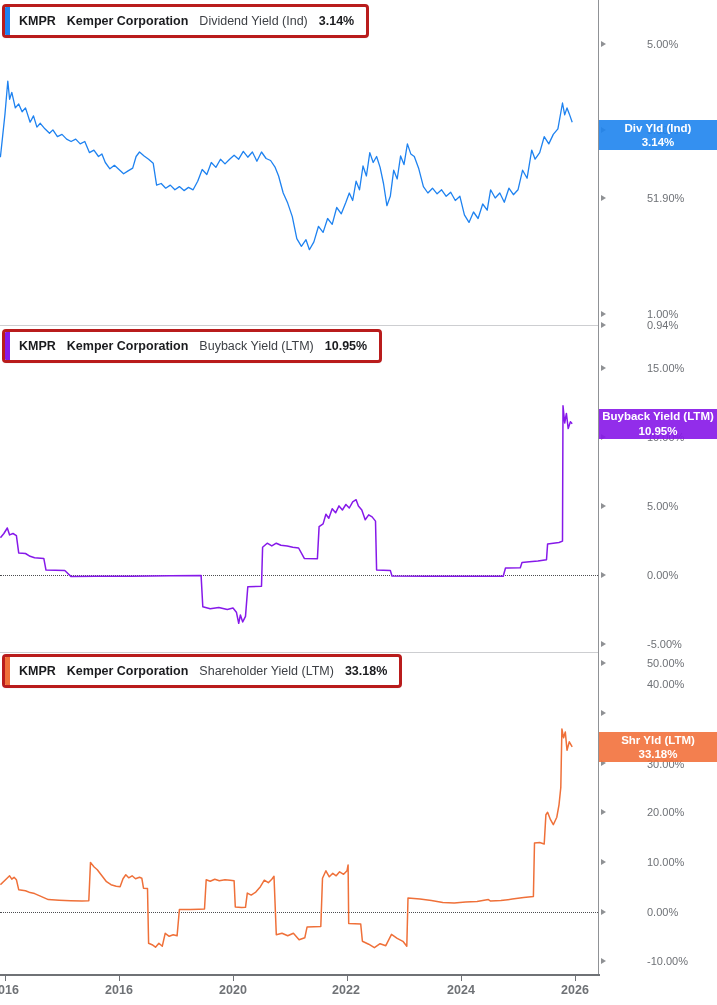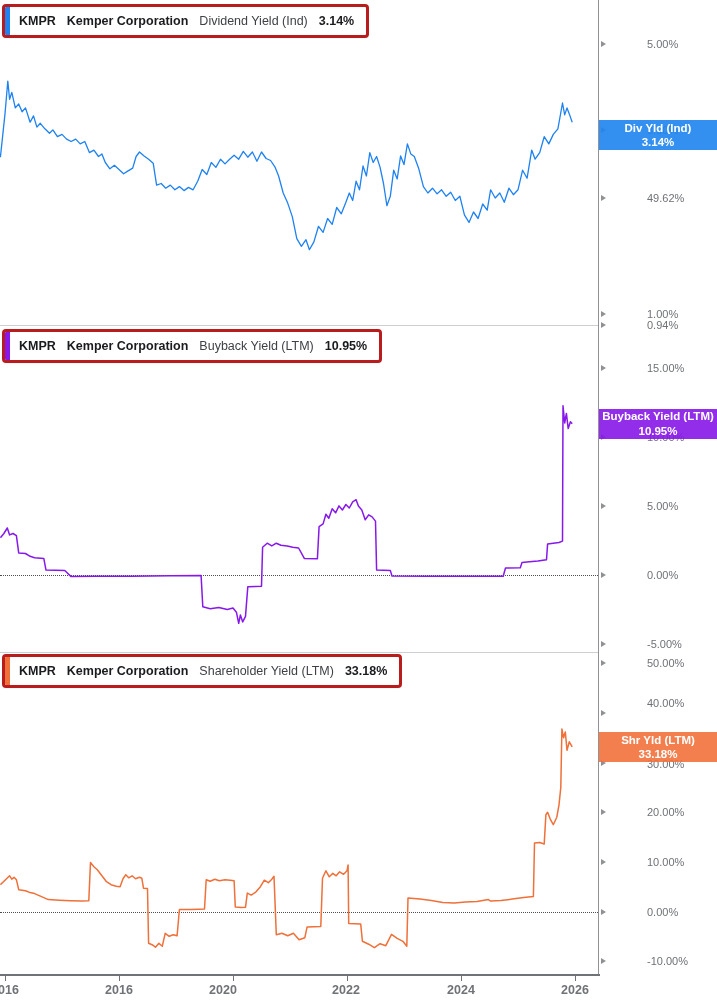--- a/index.html
+++ b/index.html
@@ -99,54 +99,54 @@
       <polyline points="0.4,537.7 3.9,533.5 7.3,528.0 9.6,534.9 13.0,533.5 16.4,535.6 18.7,552.9 25.5,553.5 30.1,556.3 34.6,557.7 43.8,558.4 46.0,570.1 64.8,570.5 71.1,576.6 96.2,576.3 130.4,576.2 170.3,575.8 201.1,575.6 202.8,606.7 210.2,608.8 218.8,607.4 227.3,609.5 233.0,608.1 236.4,612.2 238.7,623.3 240.4,615.0 242.7,621.9 245.5,616.4 247.8,586.7 261.5,586.3 262.6,547.3 267.2,543.2 271.8,545.9 276.3,543.2 280.9,545.3 287.2,545.9 292.8,547.3 298.6,548.0 304.3,558.4 317.4,558.7 319.1,526.6 323.1,523.9 325.9,514.2 328.8,518.3 332.2,508.7 335.6,512.8 339.0,505.9 342.4,510.0 345.9,504.5 349.3,508.0 352.7,501.8 356.1,499.7 358.4,505.9 361.8,510.0 365.2,519.7 368.7,514.9 372.1,516.9 375.5,521.1 376.6,570.1 390.3,570.4 392.0,576.0 426.8,576.3 472.4,576.3 503.2,576.3 505.5,568.0 520.3,567.8 522.0,562.5 529.4,561.8 537.9,561.1 546.5,559.8 547.6,543.9 553.3,543.2 559.0,542.5 562.5,541.1 563.0,405.8 564.7,423.0 566.4,413.4 568.2,428.6 570.4,421.7 572.2,423.7" fill="none" stroke="#8619e9" stroke-width="1.5" stroke-linejoin="round"></polyline>
       <polyline points="0.4,884.7 5.0,880.2 9.6,875.8 11.8,879.2 14.1,877.3 16.4,879.7 18.7,889.7 25.5,890.7 30.1,892.6 34.6,893.6 41.5,896.6 48.3,899.6 59.2,900.3 70.6,900.8 81.9,901.1 88.8,900.8 90.5,862.4 93.9,866.8 97.3,869.8 101.9,875.8 106.5,881.7 111.0,884.7 116.2,886.2 120.1,886.7 123.0,878.7 125.8,874.8 128.7,877.8 132.1,875.8 135.5,878.7 139.5,877.3 141.8,878.2 143.5,888.2 147.5,888.4 148.6,943.2 152.1,944.7 155.5,947.2 158.9,943.2 162.3,946.2 165.2,933.3 169.2,936.3 173.2,934.8 177.1,935.8 179.4,909.5 190.3,909.6 198.8,909.3 204.5,909.0 206.2,879.7 210.2,881.2 214.8,879.2 219.3,880.7 225.0,879.7 230.2,880.2 234.1,880.7 235.3,907.0 241.6,907.5 245.5,907.3 247.3,893.1 251.2,895.1 255.8,892.1 260.4,886.7 264.3,880.2 268.3,882.7 271.8,879.2 274.0,876.3 276.3,934.8 282.0,933.3 287.7,935.8 293.4,933.3 299.1,939.8 304.8,937.8 307.1,926.9 320.8,926.4 322.5,878.2 325.9,870.8 329.3,876.8 332.8,873.3 336.2,875.8 339.6,871.8 343.6,874.3 347.0,870.8 348.1,864.9 348.7,923.4 360.7,923.9 362.4,941.3 368.7,944.2 374.4,947.7 380.1,943.7 385.8,945.7 391.5,934.3 397.2,938.3 402.9,941.3 406.8,946.2 408.0,898.1 420.0,899.1 431.4,900.6 442.8,902.6 454.2,903.1 465.6,902.1 477.0,901.6 488.4,899.6 490.6,901.1 500.9,900.6 512.3,899.1 523.7,897.6 533.4,896.6 534.5,843.0 539.7,842.5 544.2,844.0 545.9,814.7 547.6,812.3 550.5,819.7 553.3,824.7 556.8,817.2 559.0,804.8 560.8,787.5 561.9,728.9 563.6,737.8 565.3,731.9 567.0,750.2 569.3,741.8 572.2,746.9" fill="none" stroke="#ef7039" stroke-width="1.5" stroke-linejoin="round"></polyline>
     </svg>
     <div class="vaxis"></div>
     <div class="haxis"></div>
     <div class="ytick-arrow" style="top: 44.1px;"></div>
     <div class="ytick-label" style="top: 44.1px;">5.00%</div>
     <div class="ytick-arrow" style="top: 129.9px;"></div>
     <div class="ytick-label" style="top: 129.9px;">3.00%</div>
     <div class="ytick-arrow" style="top: 198px;"></div>
-    <div class="ytick-label" style="top: 198px;">49.62%</div>
+    <div class="ytick-label" style="top: 198px;">51.90%</div>
     <div class="ytick-arrow" style="top: 314.4px;"></div>
     <div class="ytick-label" style="top: 314.4px;">1.00%</div>
     <div class="ytick-arrow" style="top: 324.8px;"></div>
     <div class="ytick-label" style="top: 324.8px; text-align: center;">0.94%</div>
     <div class="ytick-arrow" style="top: 367.8px;"></div>
     <div class="ytick-label" style="top: 367.8px;">15.00%</div>
     <div class="ytick-arrow" style="top: 436.9px;"></div>
     <div class="ytick-label" style="top: 436.9px;">10.00%</div>
     <div class="ytick-arrow" style="top: 505.9px;"></div>
     <div class="ytick-label" style="top: 505.9px;">5.00%</div>
     <div class="ytick-arrow" style="top: 574.9px;"></div>
     <div class="ytick-label" style="top: 574.9px;">0.00%</div>
     <div class="ytick-arrow" style="top: 644px;"></div>
     <div class="ytick-label" style="top: 644px;">-5.00%</div>
     <div class="ytick-arrow" style="top: 663.4px;"></div>
     <div class="ytick-label" style="top: 663.4px;">50.00%</div>
     <div class="ytick-arrow" style="top: 713px;"></div>
-    <div class="ytick-label" style="top: 703px;">40.00%</div>
+    <div class="ytick-label" style="top: 684px;">40.00%</div>
     <div class="ytick-arrow" style="top: 762.6px;"></div>
     <div class="ytick-label" style="top: 764px;">30.00%</div>
     <div class="ytick-arrow" style="top: 812.3px;"></div>
     <div class="ytick-label" style="top: 812.3px;">20.00%</div>
     <div class="ytick-arrow" style="top: 861.9px;"></div>
     <div class="ytick-label" style="top: 861.9px;">10.00%</div>
     <div class="ytick-arrow" style="top: 911.5px;"></div>
     <div class="ytick-label" style="top: 911.5px;">0.00%</div>
     <div class="ytick-arrow" style="top: 961.1px;"></div>
     <div class="ytick-label" style="top: 961.1px;">-10.00%</div>
     <div class="year-tick" style="left: 5px;"></div>
     <div class="year-label" style="left: 5px;">2016</div>
     <div class="year-tick" style="left: 119px;"></div>
     <div class="year-label" style="left: 119px;">2016</div>
     <div class="year-tick" style="left: 233px;"></div>
-    <div class="year-label" style="left: 223px;">2020</div>
+    <div class="year-label" style="left: 233px;">2020</div>
     <div class="year-tick" style="left: 347px;"></div>
     <div class="year-label" style="left: 346px;">2022</div>
     <div class="year-tick" style="left: 461px;"></div>
     <div class="year-label" style="left: 461px;">2024</div>
     <div class="year-tick" style="left: 575px;"></div>
     <div class="year-label" style="left: 575px;">2026</div>
   </div>
 
 </body></html>

